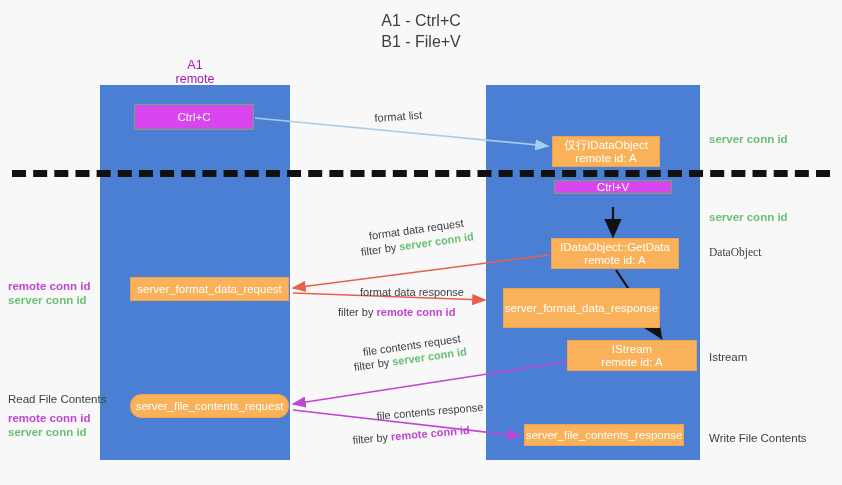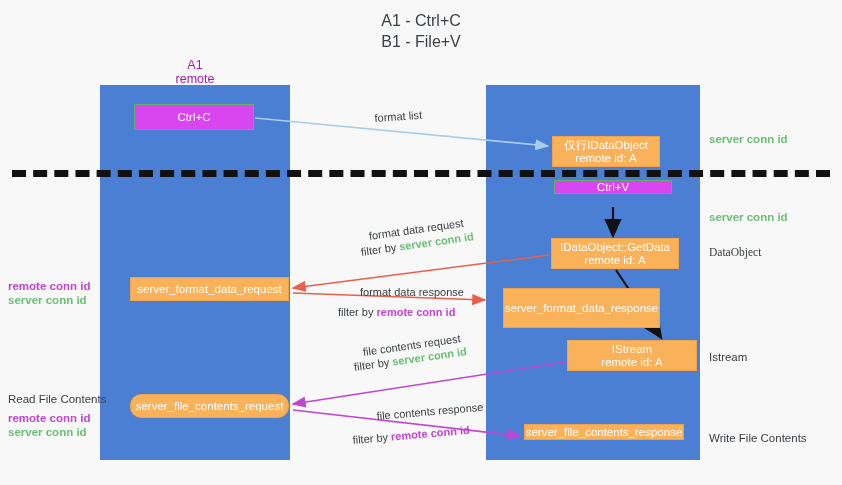--- a/index.html
+++ b/index.html
@@ -48,21 +48,21 @@
   .box .ln{display:block;white-space:nowrap;}
 
   #boxCtrlC{left:134px;top:104px;width:120px;height:26px;}
   #boxIDataObject{left:552px;top:136px;width:108px;height:31px;}
   #boxCtrlV{left:554px;top:180px;width:118px;height:14px;}
   #boxGetData{left:551px;top:238px;width:128px;height:31px;}
   #boxIStream{left:567px;top:340px;width:130px;height:31px;}
   #boxFmtReq{left:130px;top:277px;width:159px;height:24px;}
   #boxFmtResp{left:489px;top:288px;width:157px;height:40px;margin-left:14px;}
   #boxFileReq{left:130px;top:394px;width:159px;height:24px;border-radius:11px;}
-  #boxFileResp{left:524px;top:424px;width:160px;height:16px;}
+  #boxFileResp{left:524px;top:424px;width:160px;height:22px;}
 
   
   .rlabel{font-size:11.5px;line-height:14px;white-space:nowrap;}
   .green-t{color:#6bbf74;font-weight:bold;}
   .magenta-t{color:#c045d0;font-weight:bold;}
   .plain-t{color:#3c4043;}
 
   #rServer1{left:709px;top:132px;}
   #rServer2{left:709px;top:210px;}
   #rDataObject{left:709px;top:245px;font-family:Liberation Serif, serif;}

